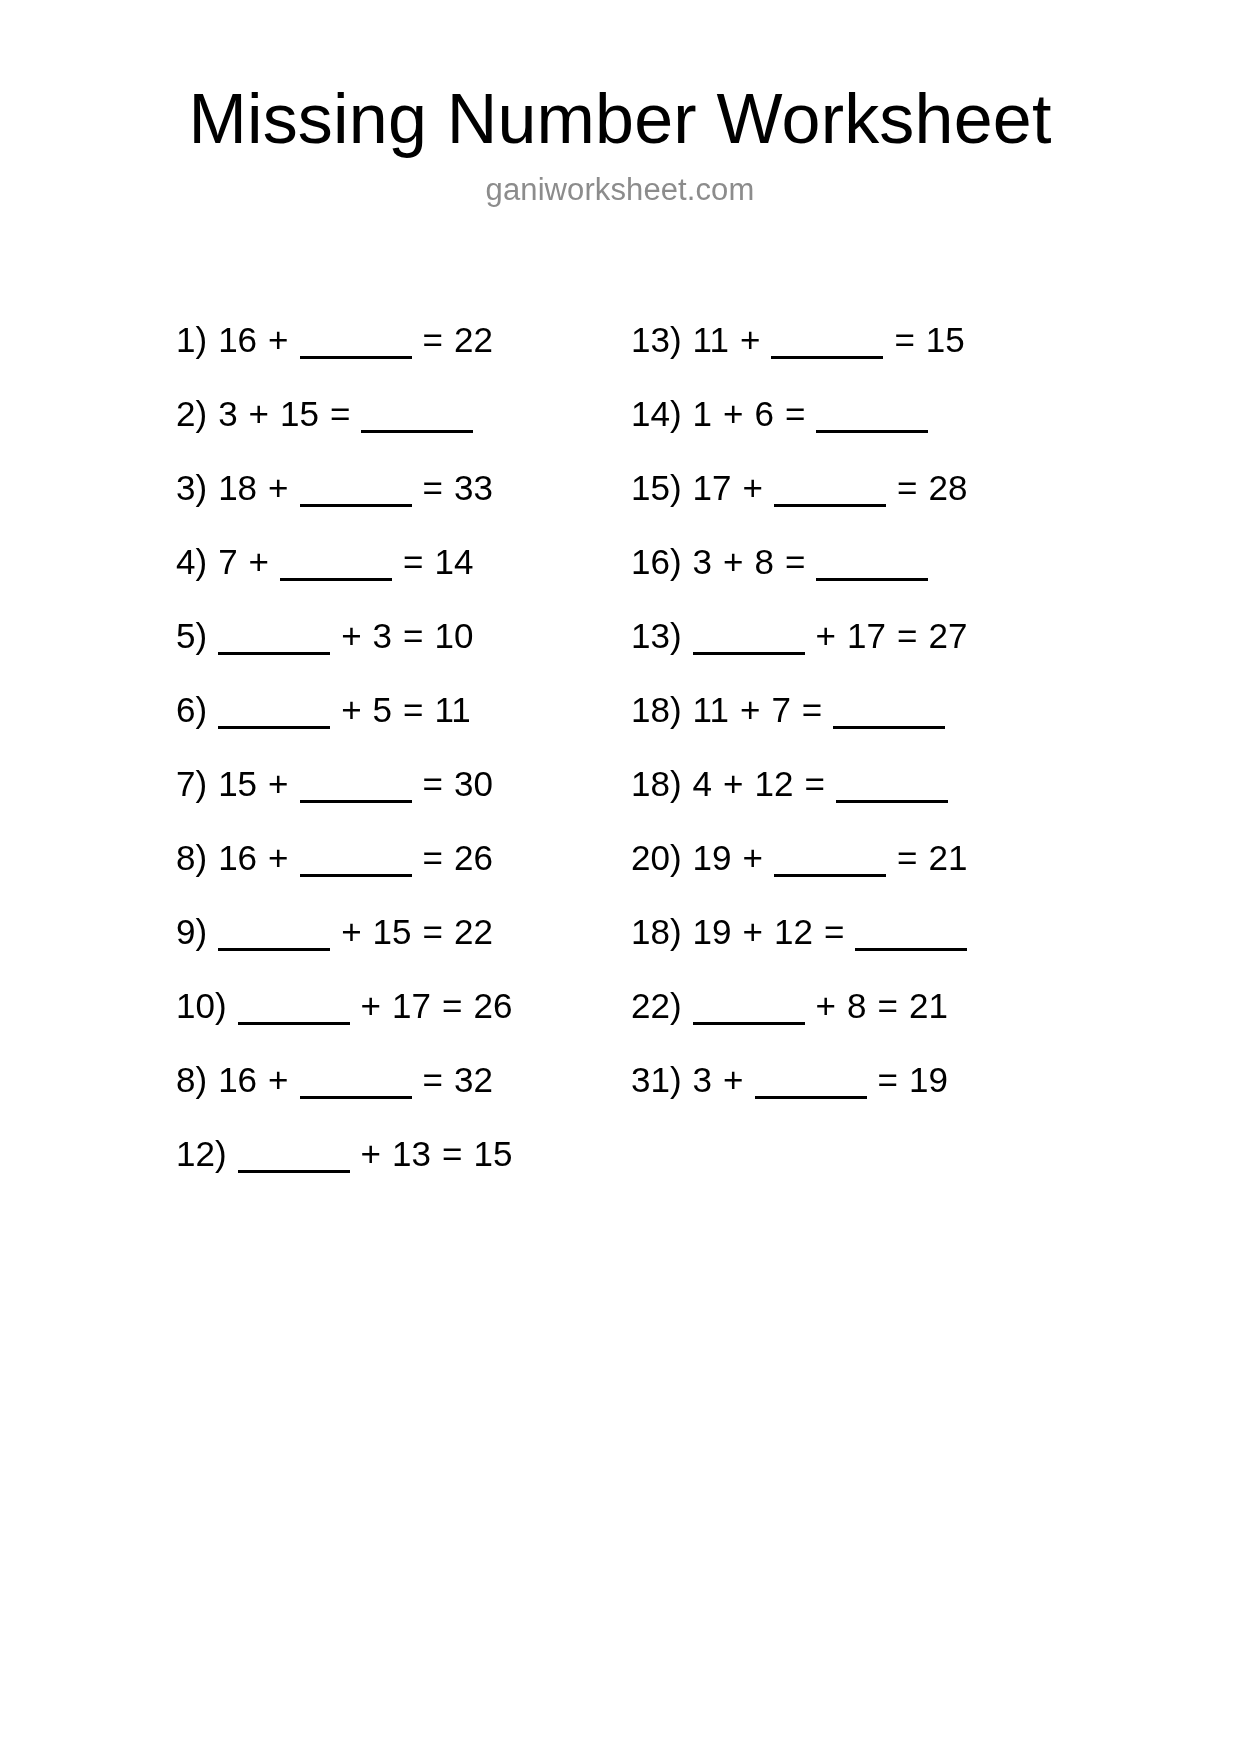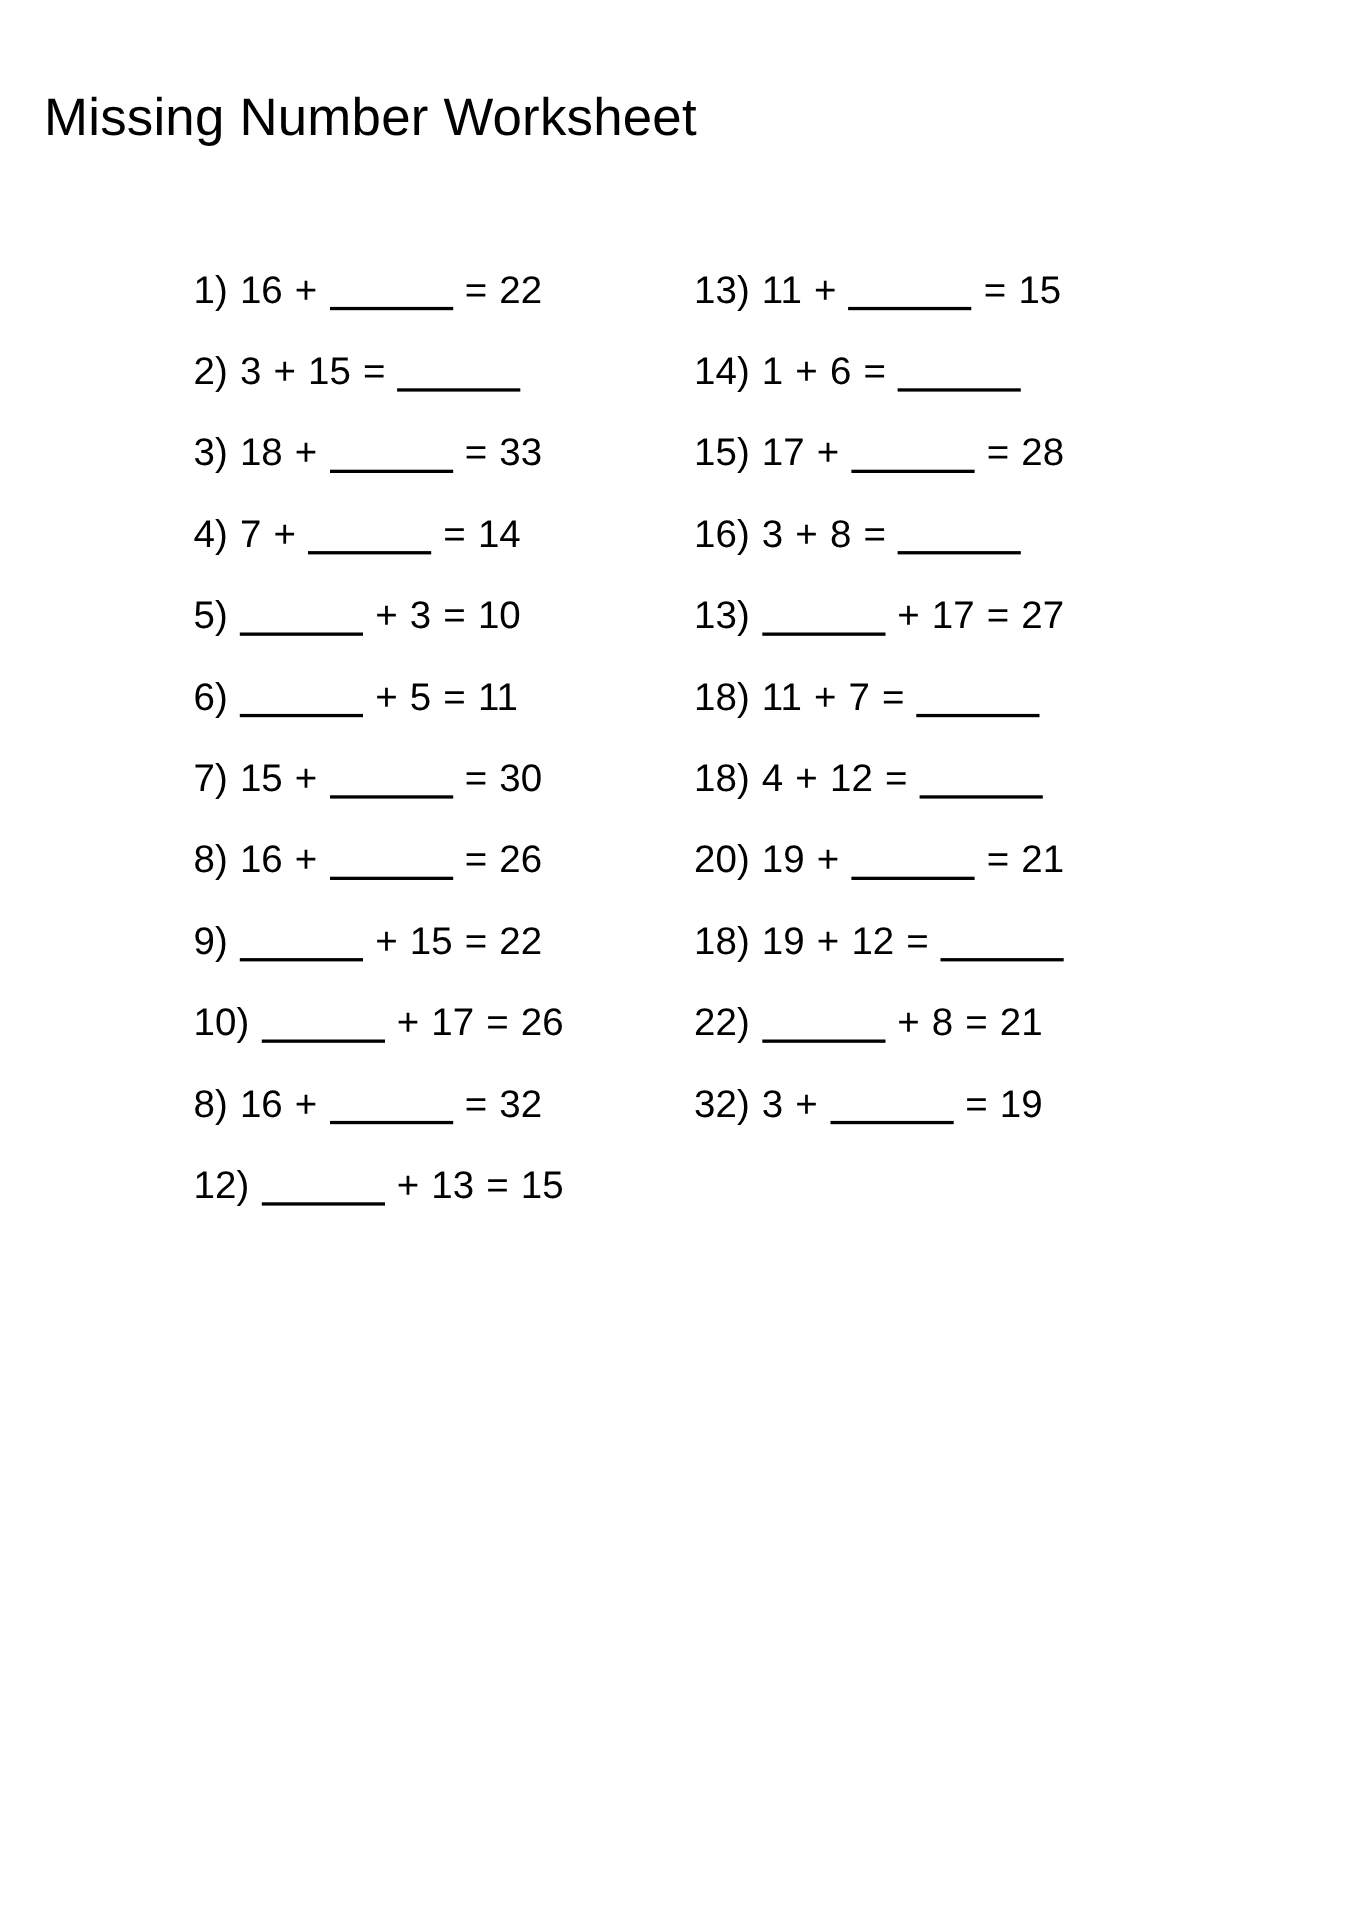--- a/index.html
+++ b/index.html
@@ -17,21 +17,22 @@
     overflow: hidden;
   }
   .page {
     width: 1240px;
     height: 1754px;
     box-sizing: border-box;
     padding-top: 84px;
     position: relative;
   }
   .title {
-    font-size: 48px;
+    text-align: center;
+    font-size: 70px;
     font-weight: normal;
     line-height: 1.0;
     letter-spacing: 0.2px;
     color: #000000;
     margin: 0;
     padding: 0 40px;
   }
   .subtitle {
     text-align: center;
     font-size: 31px;
@@ -84,20 +85,21 @@
     height: 1px;
   }
 </style>
 </head>
 <body>
 
 <div class="page">
 
   <h1 class="title">Missing Number Worksheet</h1>
 
+  <div class="subtitle">ganiworksheet.com</div>
 
   <div class="columns">
     <div class="col col-left" id="col-left">
         <div class="problem">
           <span class="pnum">1)</span>
           <span class="tok">16</span>
           <span class="tok">+</span>
           <span class="blank"></span>
           <span class="tok">=</span>
           <span class="tok">22</span>
@@ -266,21 +268,21 @@
         </div>
         <div class="problem">
           <span class="pnum">22)</span>
           <span class="blank"></span>
           <span class="tok">+</span>
           <span class="tok">8</span>
           <span class="tok">=</span>
           <span class="tok">21</span>
         </div>
         <div class="problem">
-          <span class="pnum">32)</span>
+          <span class="pnum">31)</span>
           <span class="tok">3</span>
           <span class="tok">+</span>
           <span class="blank"></span>
           <span class="tok">=</span>
           <span class="tok">19</span>
         </div>
       </div>
   </div>
 
 </div>

